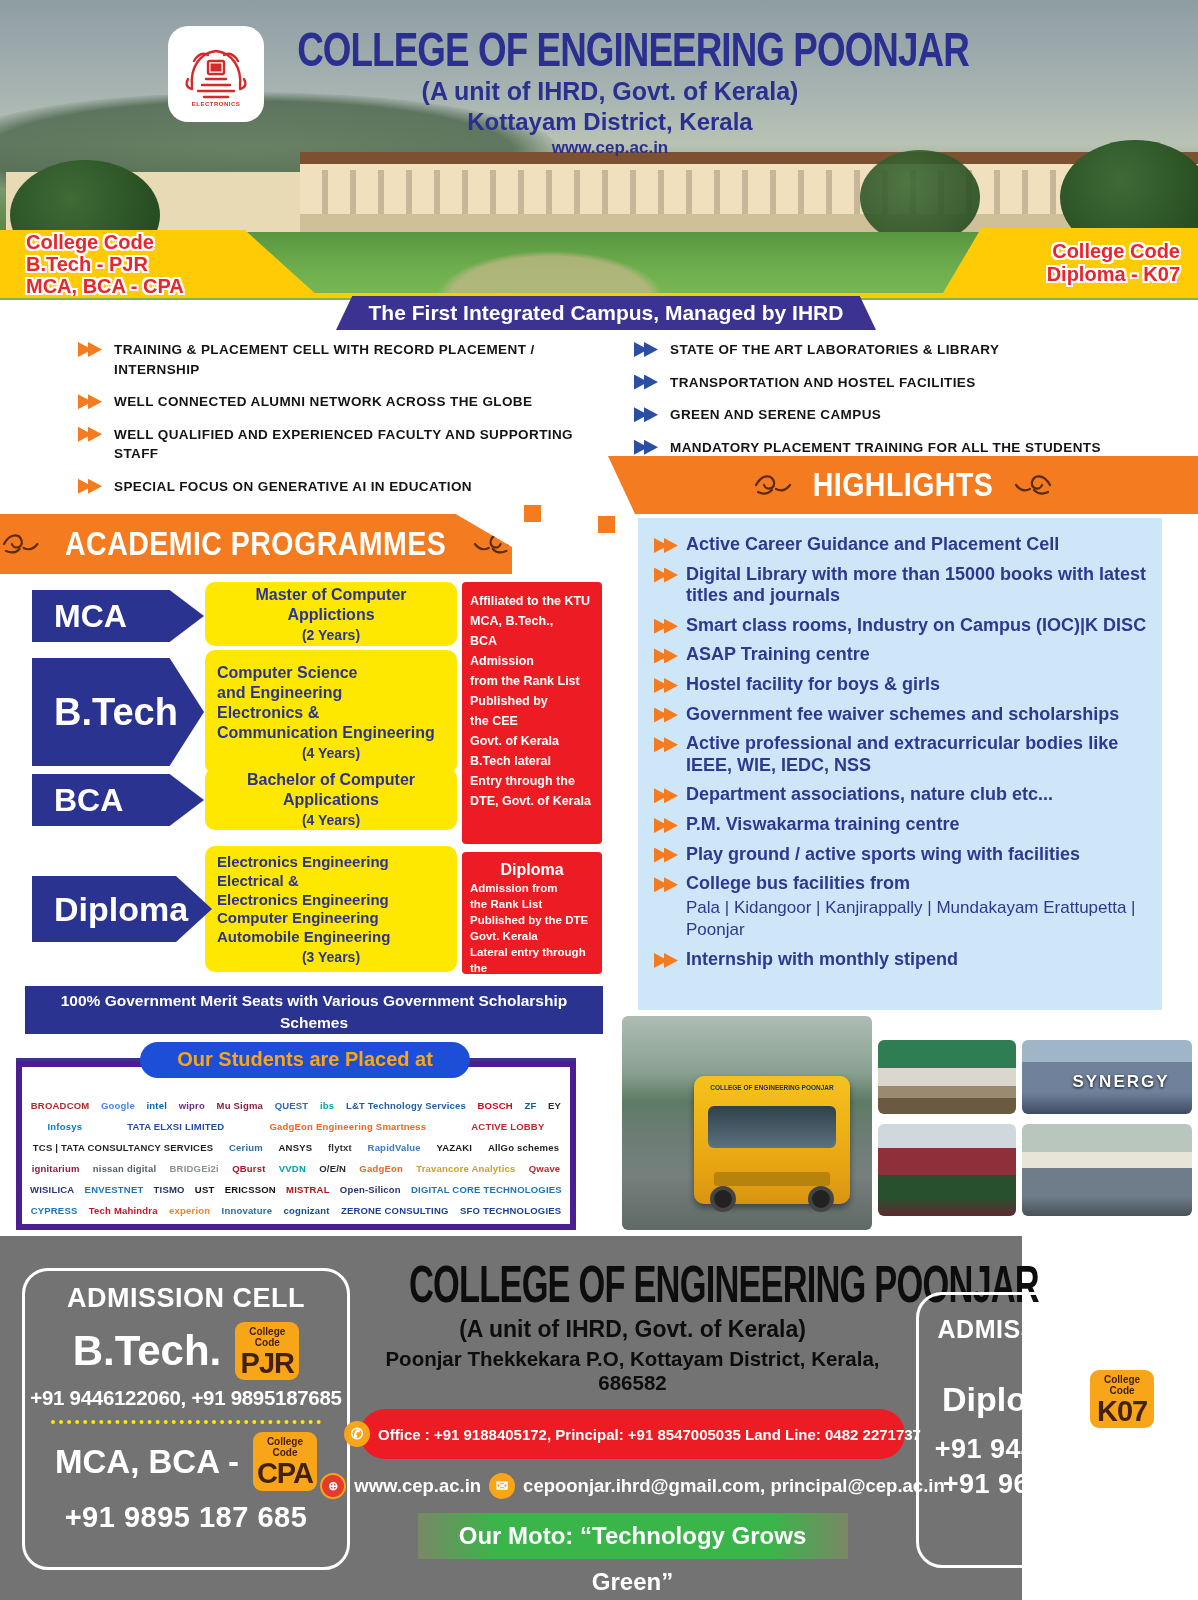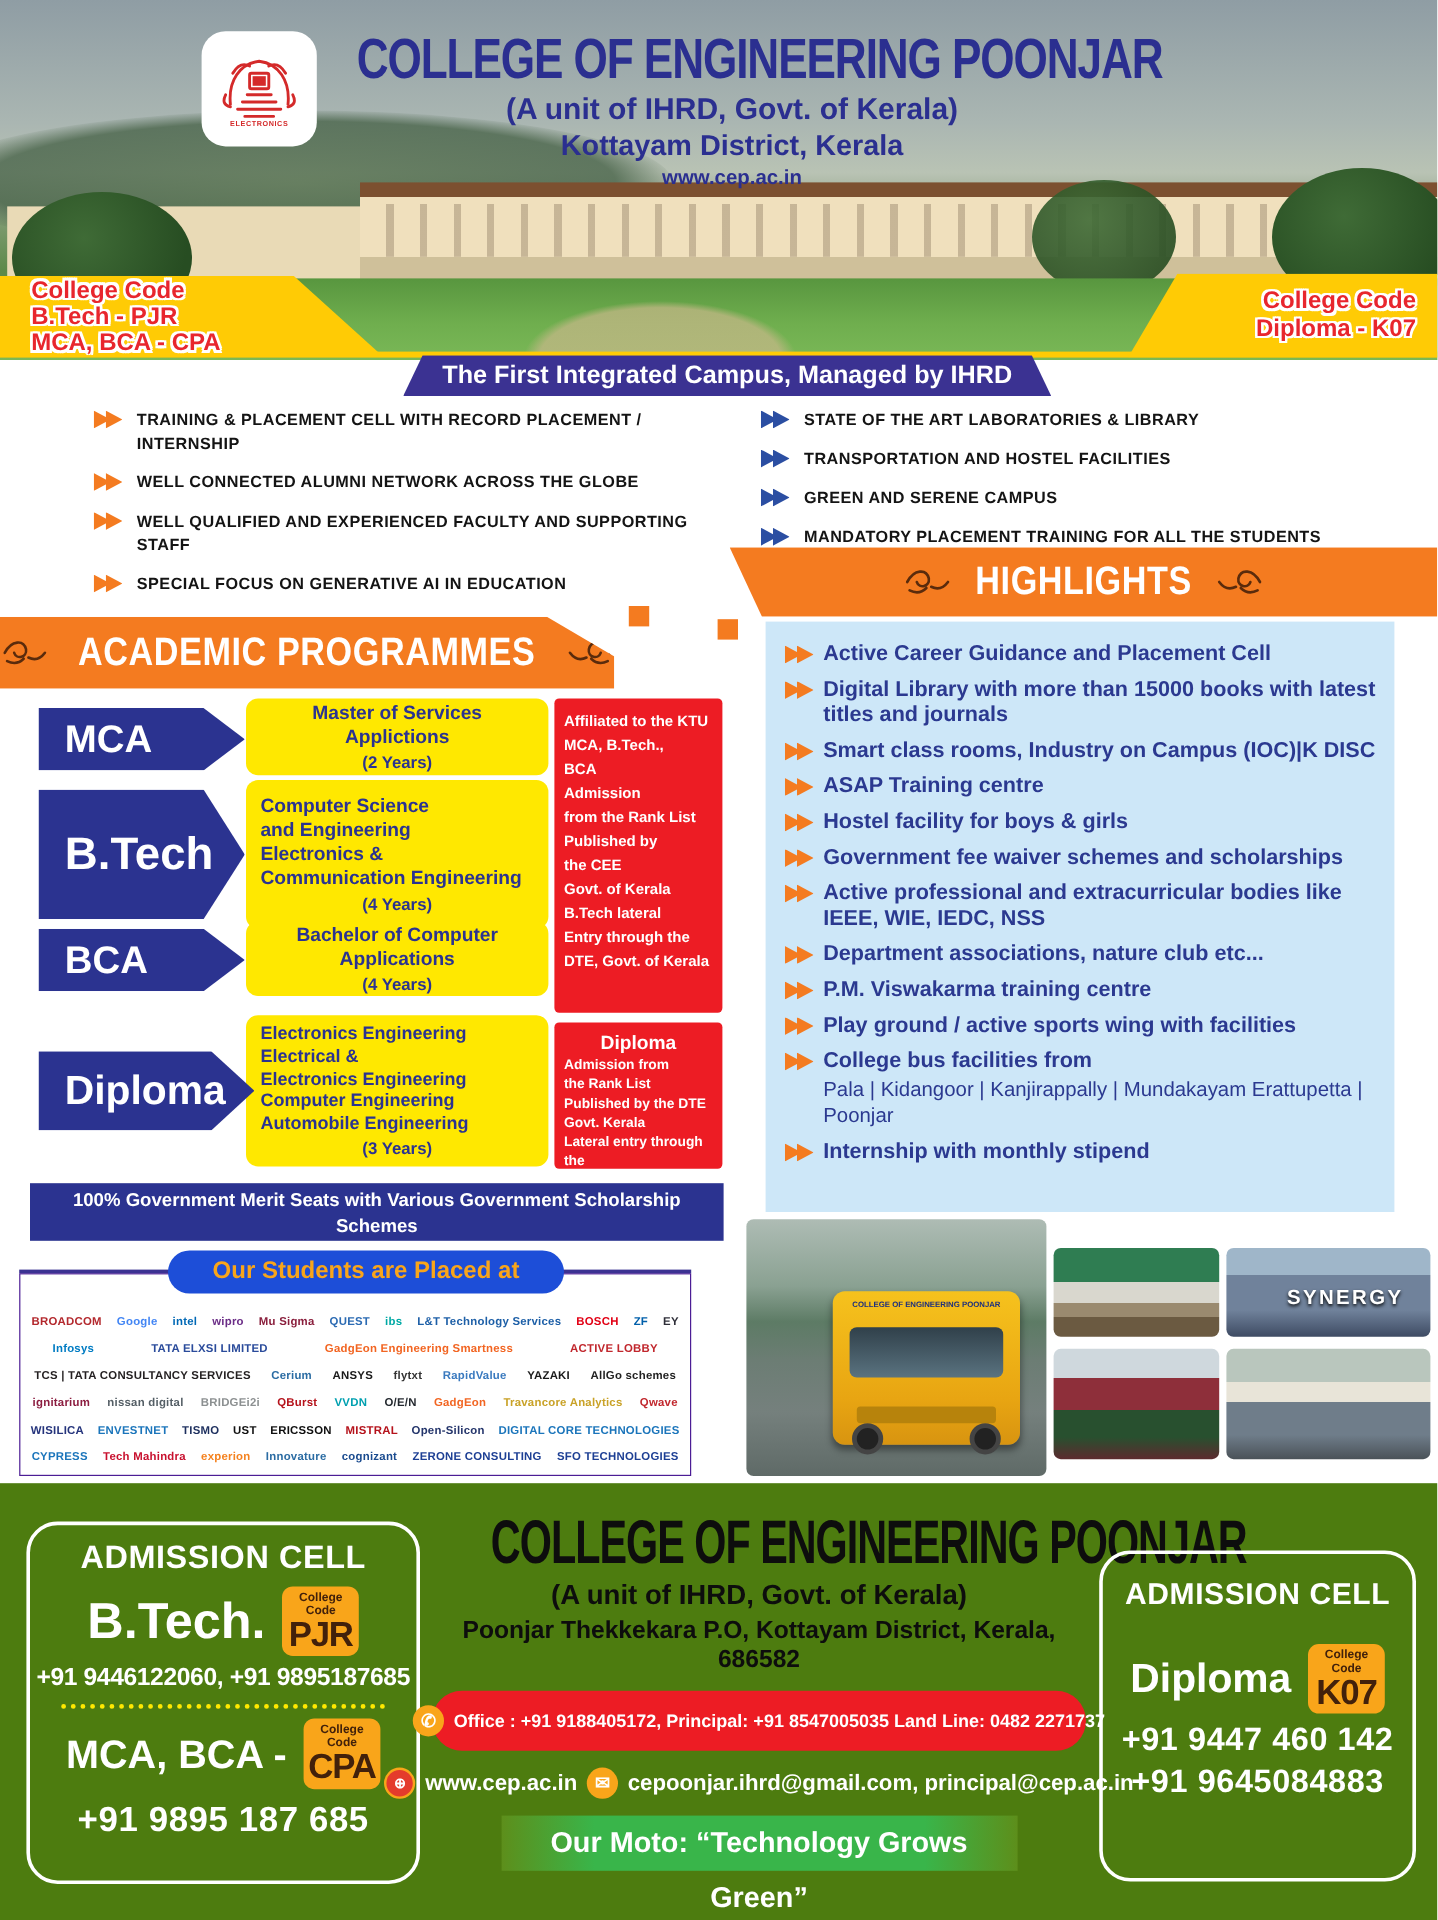--- a/index.html
+++ b/index.html
@@ -104,21 +104,21 @@
   .hl-item .chev { flex:0 0 22px; margin-top:4px; }
   .hl-text { color:#2b3990; font-weight:800; font-size:18px; line-height:1.2; }
   .hl-sub { color:#2b3990; font-weight:500; font-size:17px; line-height:1.3; margin-top:2px; }
   .hl-sub:empty { display:none; }
 
   
   .place-line { position:absolute; left:16px; top:1058px; width:560px; height:3px; background:#3b3292; z-index:1; }
   .place-pill { position:absolute; left:140px; top:1042px; width:330px; height:36px; background:#1d4ed8; border-radius:18px;
     color:#f9a51a; font-weight:900; font-size:20px; text-align:center; line-height:35px; z-index:2; }
   .place-panel { position:absolute; left:16px; top:1061px; width:560px; height:169px; background:#fff;
-    border:1px solid #4c1d95; padding:30px 8px 4px 8px; display:flex; flex-wrap:wrap; align-items:center;
+    border:6px solid #4c1d95; padding:30px 8px 4px 8px; display:flex; flex-wrap:wrap; align-items:center;
     justify-content:space-around; gap:3px 10px; }
   .logo-chip { font-size:9.5px; font-weight:bold; letter-spacing:.2px; white-space:nowrap; line-height:1.2; }
 
   
   .photo { position:absolute; border-radius:6px; overflow:hidden; }
   .p-bus { left:622px; top:1016px; width:250px; height:214px;
     background:linear-gradient(180deg,#aebcb4 0%,#8aa192 26%,#5d7b65 40%,#6c7d74 55%,#75807d 75%,#5f6a67 100%); }
   .bus-body { position:absolute; left:72px; top:60px; width:156px; height:128px; border-radius:10px;
     background:linear-gradient(180deg,#f6c21d,#e8a512 70%,#d89410); box-shadow:0 4px 6px rgba(0,0,0,.4); }
   .bus-shield { position:absolute; left:14px; top:30px; width:128px; height:42px; border-radius:6px;
@@ -131,21 +131,21 @@
     background:linear-gradient(180deg,#2f7d52 0 38%, #d9d7ce 38% 62%, #9a8a6f 62% 78%, #6b5a41 78% 100%); }
   .p-synergy { left:1022px; top:1040px; width:170px; height:74px;
     background:linear-gradient(180deg,#9fb6c9 0 30%, #70829b 30% 70%, #3e4b63 100%); display:flex; align-items:center; justify-content:center; }
   .synergy-label { color:#fff; font-weight:900; font-size:17px; letter-spacing:2px; text-shadow:0 1px 3px #000; margin-top:10px;padding-left:28px; }
   .p-grad { left:878px; top:1124px; width:138px; height:92px;
     background:linear-gradient(180deg,#cfd8dd 0 26%, #8e2f3a 26% 55%, #28502f 55% 80%, #5d2a2f 100%); }
   .p-event { left:1022px; top:1124px; width:170px; height:92px;
     background:linear-gradient(180deg,#b9c6bd 0 30%, #e8e4d8 30% 48%, #6f7d8a 48% 78%, #4a5258 100%); }
 
   
-  .footer { position:absolute; left:0; top:1236px; width:1198px; height:364px; background:#4d7c0f; }
+  .footer { position:absolute; left:0; top:1236px; width:1022px; height:364px; background:#737373; }
   .adm-box { position:absolute; border:3px solid #fff; border-radius:26px; color:#fff; text-align:center; }
   .adm-left { left:22px; top:32px; width:328px; height:302px; padding-top:12px; }
   .adm-right { left:916px; top:56px; width:264px; height:276px; padding-top:20px; }
   .adm-head { font-size:27px; font-weight:800; letter-spacing:.5px; }
   .adm-row { display:flex; align-items:center; justify-content:center; gap:14px; margin-top:8px; }
   .adm-course { font-size:42px; font-weight:900; }
   .adm-course2 { font-size:33px; font-weight:900; }
   .badge { background:#f9a51a; border-radius:9px; color:#42210b; width:64px; padding:4px 2px 2px 2px; }
   .badge .bl { font-size:10px; font-weight:800; }
   .badge .bc { font-size:29px; font-weight:900; letter-spacing:-1px; line-height:1.05; }
@@ -280,21 +280,21 @@
     </svg>
     <span class="t">HIGHLIGHTS</span>
     <svg class="flourish" viewBox="0 0 42 26" style="transform:scaleX(-1)">
       <path d="M4 13 C10 2 20 2 22 10 C23 17 14 19 12 13 M38 13 q-6 8 -14 4 M6 20 q8 4 14 -2" stroke="#5a2b0c" fill="none" stroke-width="2.2" stroke-linecap="round"></path>
     </svg>
   </div>
   <div class="sq sq-h"></div>
 
   <div class="arrow a-mca">MCA</div>
   <div class="ybox y-mca center">
-    <div class="c">Master of Services Applictions</div>
+    <div class="c">Master of Computer Applictions</div>
     <div class="d">(2 Years)</div>
   </div>
 
   <div class="arrow a-btech">B.Tech</div>
   <div class="ybox y-btech">
     <div class="c">Computer Science
 and Engineering
 Electronics &amp;
 Communication Engineering</div>
     <div class="d">(4 Years)</div>

